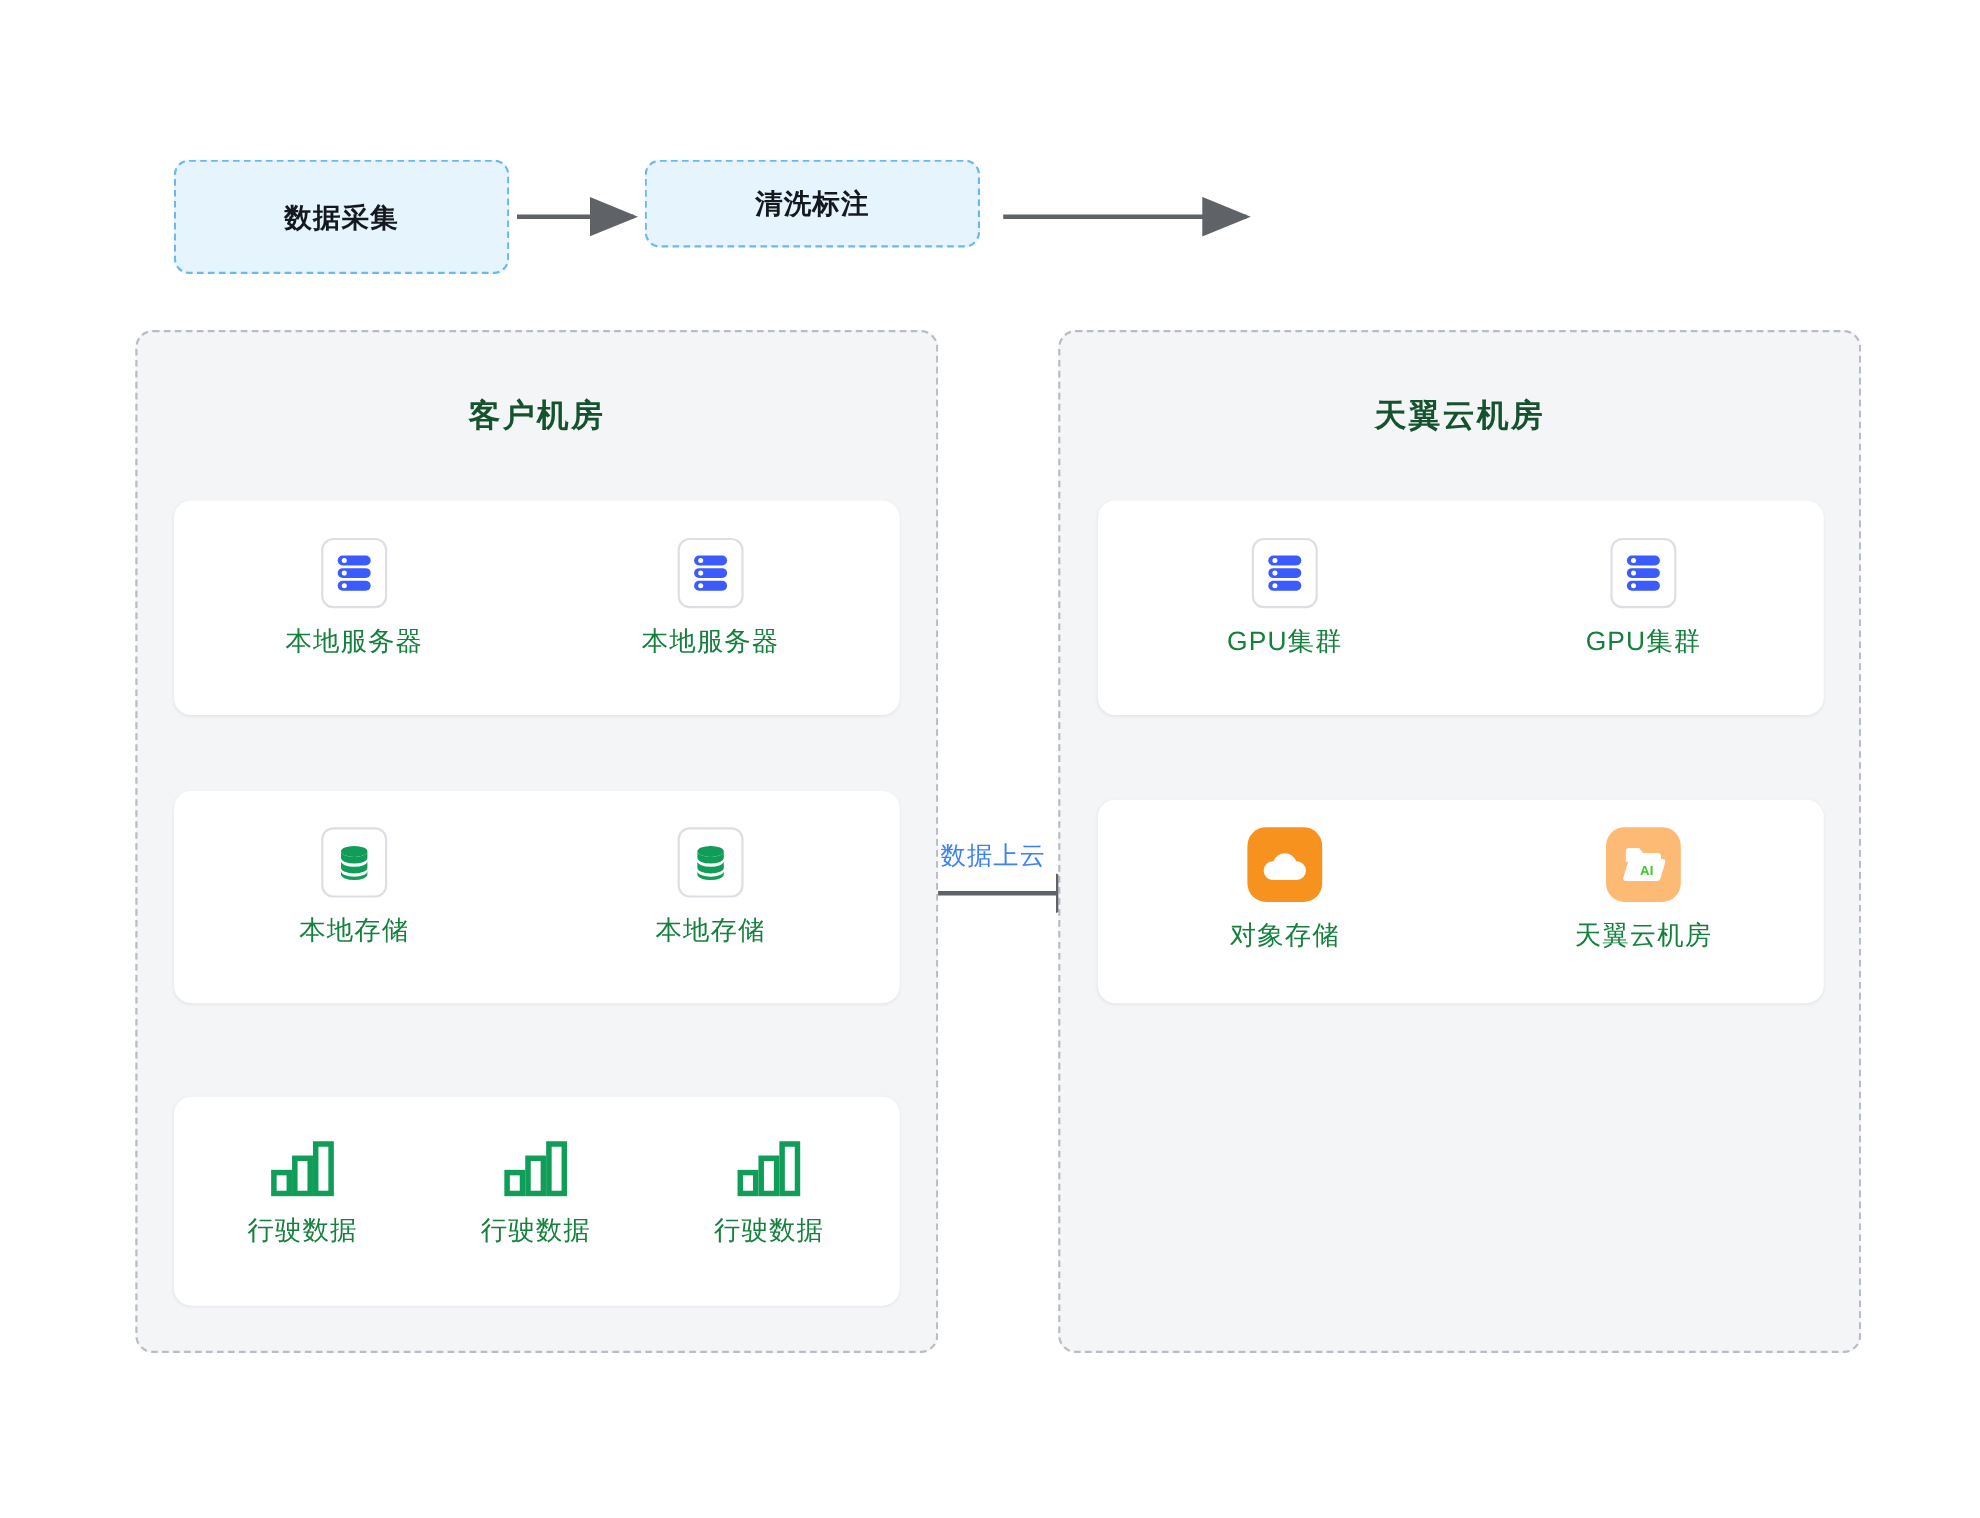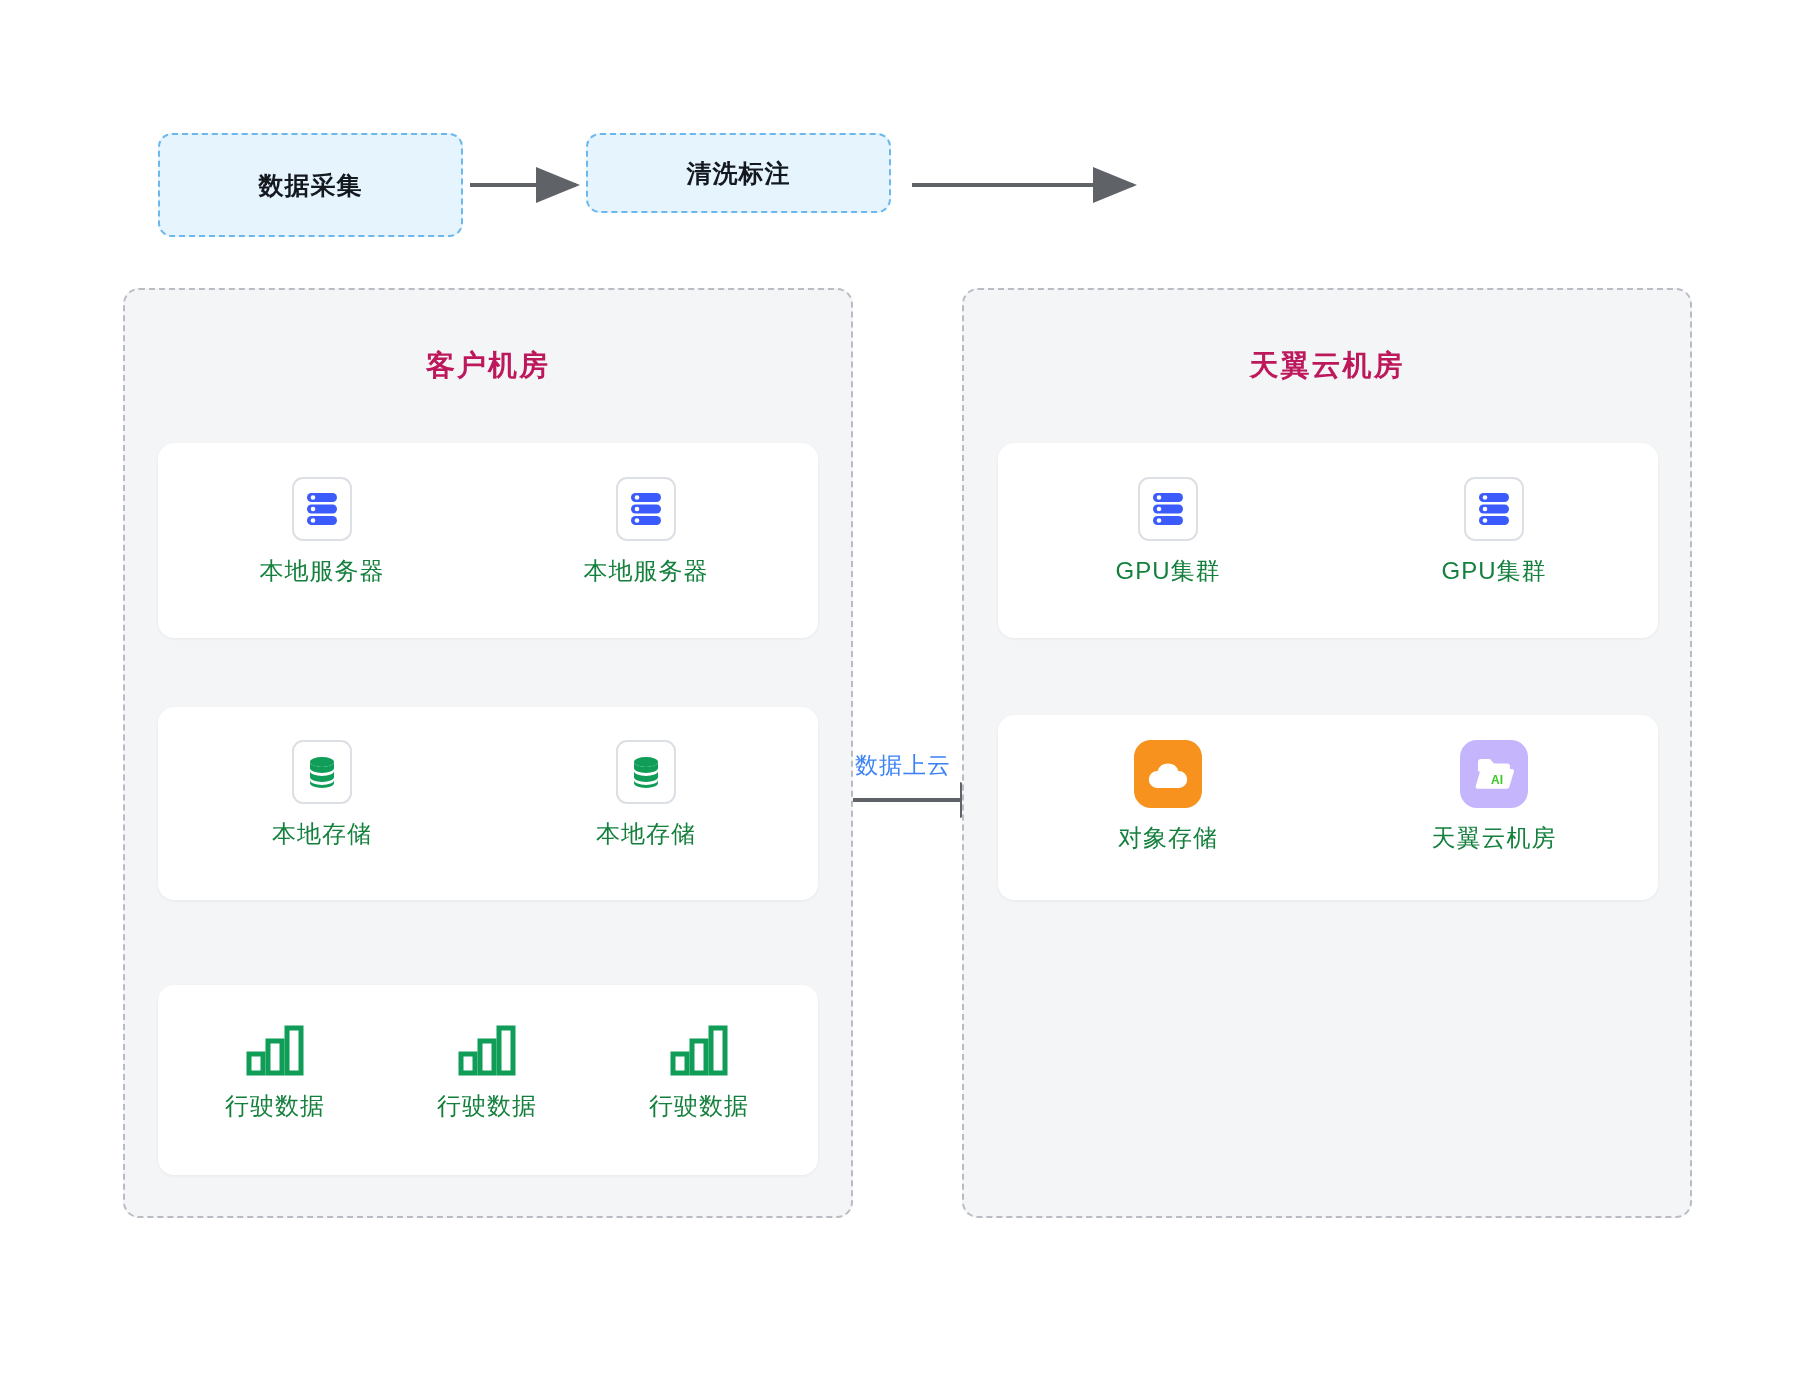--- a/index.html
+++ b/index.html
@@ -12,20 +12,21 @@
     height: 1380px;
     font-family: "Liberation Sans", "DejaVu Sans", sans-serif;
     color: #1f2329;
     position: relative;
     overflow: hidden;
   }
 
   .canvas {
     position: absolute;
     inset: 0;
+    margin-top: 12px;
   }
 
   
   .pipeline-box {
     position: absolute;
     box-sizing: border-box;
     background: #e6f4fd;
     border: 2px dashed #6cb8ec;
     border-radius: 14px;
     display: flex;
@@ -46,21 +47,21 @@
     border-radius: 16px;
   }
   .zone-title {
     position: absolute;
     top: 56px;
     left: 0;
     right: 0;
     text-align: center;
     font-size: 29px;
     font-weight: bold;
-    color: #be185d;
+    color: #14532d;
     letter-spacing: 2px;
   }
 
   
   .card {
     position: absolute;
     box-sizing: border-box;
     background: #ffffff;
     border-radius: 16px;
     box-shadow: 0 1px 3px rgba(20,24,31,0.06);
@@ -298,21 +299,21 @@
   <div class="node" style="left:1068px; top:740px;">
     <div class="app-tile" style="background:#f7921e;">
       <svg width="44" height="38" viewBox="0 0 44 38">
         <path d="M11,33 a8.5,8.5 0 0 1 0.6,-17 A11,11 0 0 1 32.4,16 a8.5,8.5 0 0 1 0.6,17 z" fill="#ffffff"></path>
         <path d="M22,10 L30,21 L25.5,21 L25.5,31 L18.5,31 L18.5,21 L14,21 Z" fill="#ffffff"></path>
       </svg>
     </div>
     <div class="label">对象存储</div>
   </div>
   <div class="node" style="left:1394px; top:740px;">
-    <div class="app-tile" style="background:#c4b5fd;text-align:center;">
+    <div class="app-tile" style="background:#fdba74;text-align:center;">
       <svg width="44" height="40" viewBox="0 0 44 40">
         <path d="M6,8 a3,3 0 0 1 3,-3 h9 l4,4.5 h13 a3,3 0 0 1 3,3 v5 h-32 z" fill="#ffffff"></path>
         <path d="M10,15 h30 a2,2 0 0 1 1.9,2.6 l-4.4,15 a3,3 0 0 1 -2.9,2.2 h-29 a2,2 0 0 1 -1.9,-2.6 l4.4,-15 a3,3 0 0 1 2.9,-2.2 z" fill="#ffffff"></path>
         <text x="25" y="29.5" font-family="'Liberation Sans',sans-serif" font-size="12" font-weight="bold" fill="#3ec728" text-anchor="middle">AI</text>
       </svg>
     </div>
     <div class="label">天翼云机房</div>
   </div>
 
 </div>

